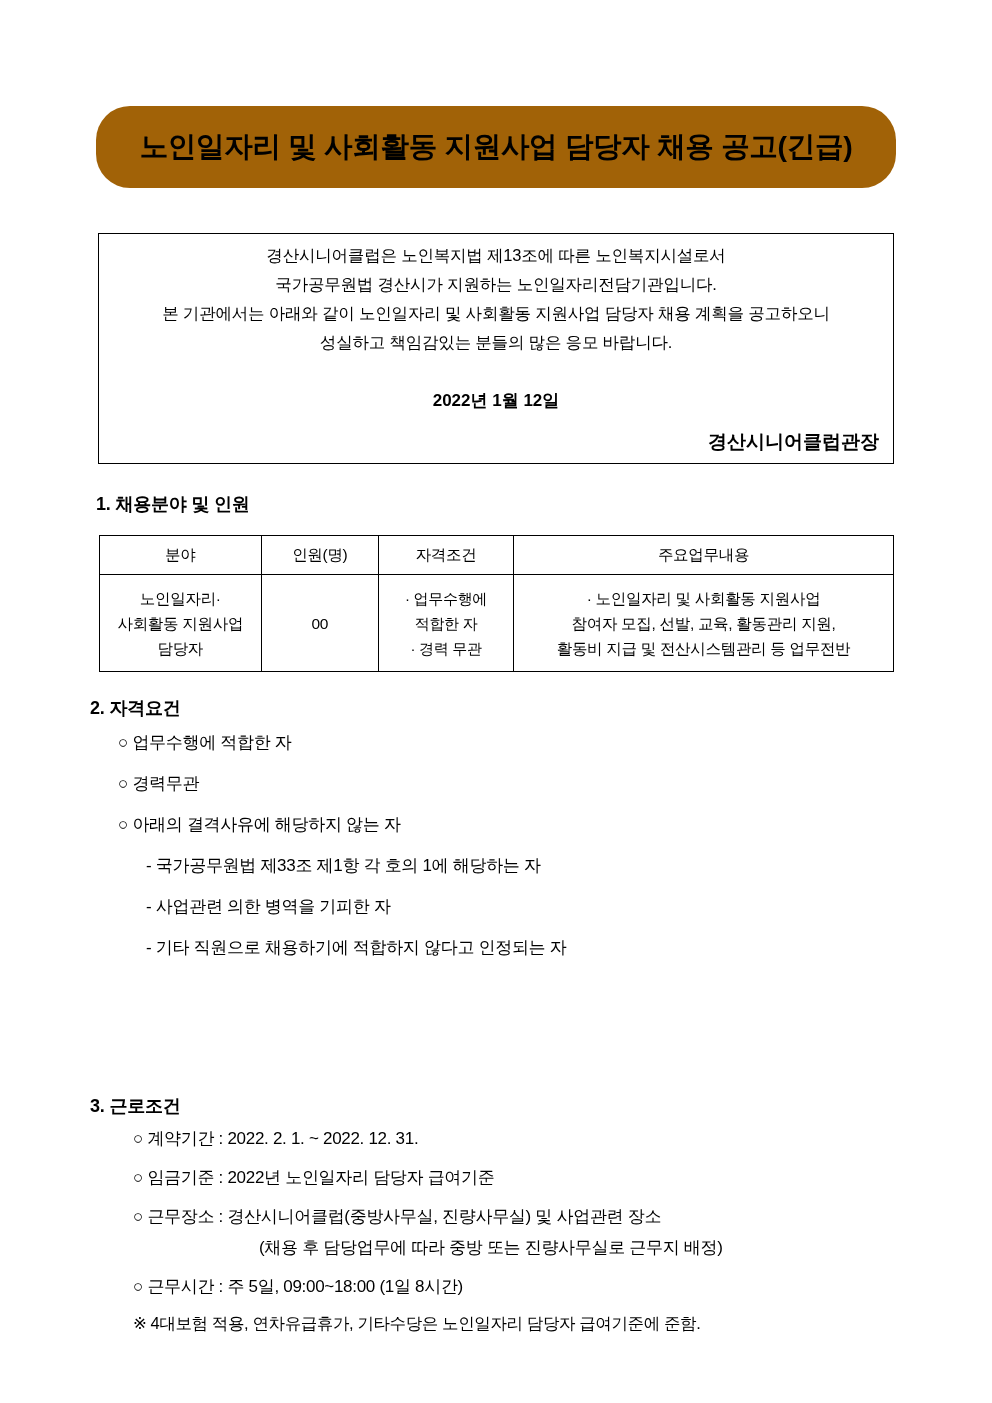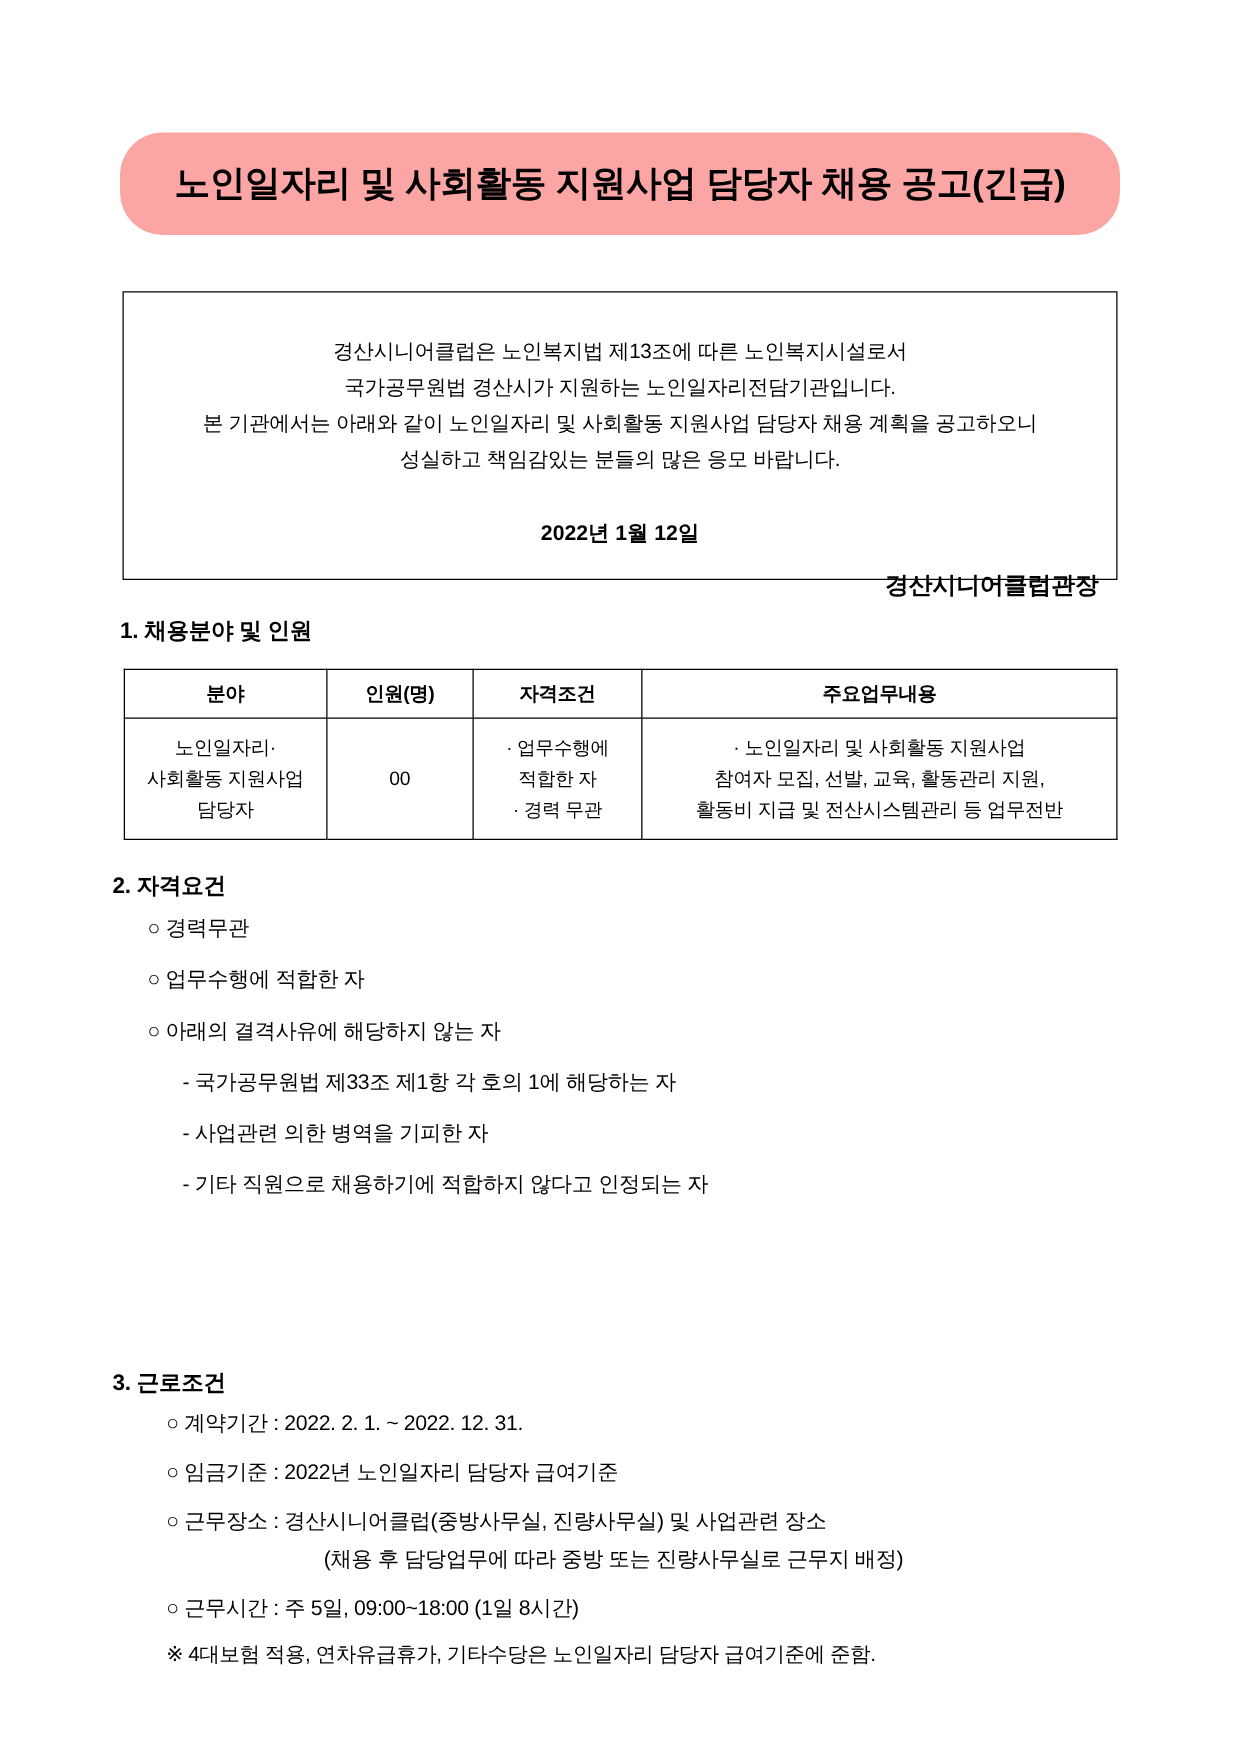--- a/index.html
+++ b/index.html
@@ -24,21 +24,21 @@
     padding: 0;
   }
 
   
   .title-banner {
     position: absolute;
     left: 96px;
     top: 106px;
     width: 800px;
     height: 82px;
-    background: #fca5a5;
+    background: #a16207;
     border-radius: 34px;
     display: flex;
     align-items: center;
     justify-content: center;
   }
   .title-banner .title-text {
     font-size: 28.5px;
     font-weight: bold;
     letter-spacing: -0.3px;
     white-space: nowrap;
@@ -46,21 +46,21 @@
 
   
   .intro-box {
     position: absolute;
     left: 98px;
     top: 233px;
     width: 796px;
     height: 231px;
     border: 1.6px solid #000;
     box-sizing: border-box;
-    padding-top: 33px;
+    padding-top: 7px;
   }
   .intro-line {
     text-align: center;
     font-size: 16.5px;
     line-height: 29px;
     letter-spacing: -0.2px;
   }
   .intro-date {
     text-align: center;
     font-size: 17px;
@@ -97,21 +97,21 @@
     font-size: 15.5px;
   }
   .tbl th, .tbl td {
     border: 1.3px solid #000;
     text-align: center;
     vertical-align: middle;
     padding: 4px 4px;
     letter-spacing: -0.3px;
   }
   .tbl th {
-    font-weight: bold;
+    font-weight: normal;
     height: 30px;
     font-size: 15.5px;
   }
   .tbl td { height: 88px; line-height: 25px; }
   .col-field   { width: 160px; }
   .col-count   { width: 113px; }
   .col-qual    { width: 132px; }
   .col-duty    { width: 390px; }
   .cell-left {
     text-align: left;
@@ -214,22 +214,22 @@
         <td class="cell-left" style="white-space:pre-line;">· 노인일자리 및 사회활동 지원사업
    참여자 모집, 선발, 교육, 활동관리 지원,
    활동비 지급 및 전산시스템관리 등 업무전반</td>
       </tr>
     </tbody>
   </table>
 
   <div class="sec-heading" id="sec2-heading">2. 자격요건</div>
 
   <div class="block" id="sec2-list">
+    <div class="line lvl1">○ 업무수행에 적합한 자</div>
     <div class="line lvl1">○ 경력무관</div>
-    <div class="line lvl1">○ 업무수행에 적합한 자</div>
     <div class="line lvl1">○ 아래의 결격사유에 해당하지 않는 자</div>
     <div class="line lvl2">- 국가공무원법 제33조 제1항 각 호의 1에 해당하는 자</div>
     <div class="line lvl2">- 사업관련 의한 병역을 기피한 자</div>
     <div class="line lvl2">- 기타 직원으로 채용하기에 적합하지 않다고 인정되는 자</div>
   </div>
 
 
   <div class="sec-heading" id="sec3-heading">3. 근로조건</div>
 
   <div class="block" id="sec3-list">

